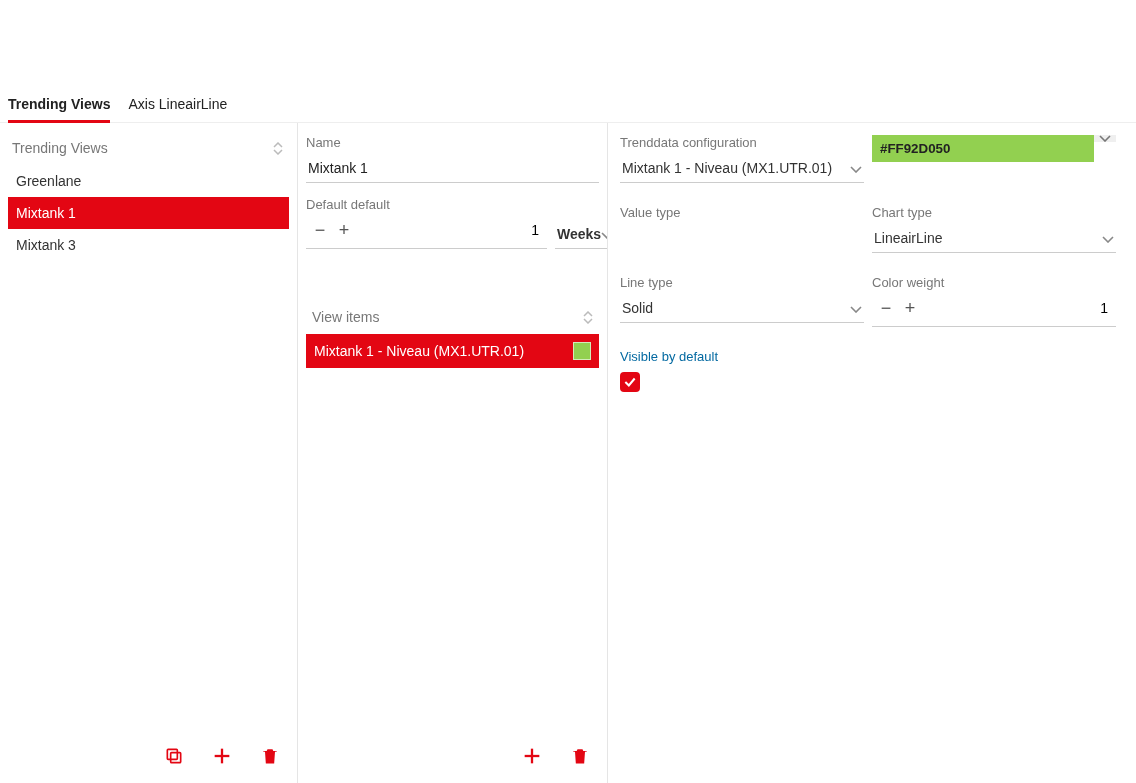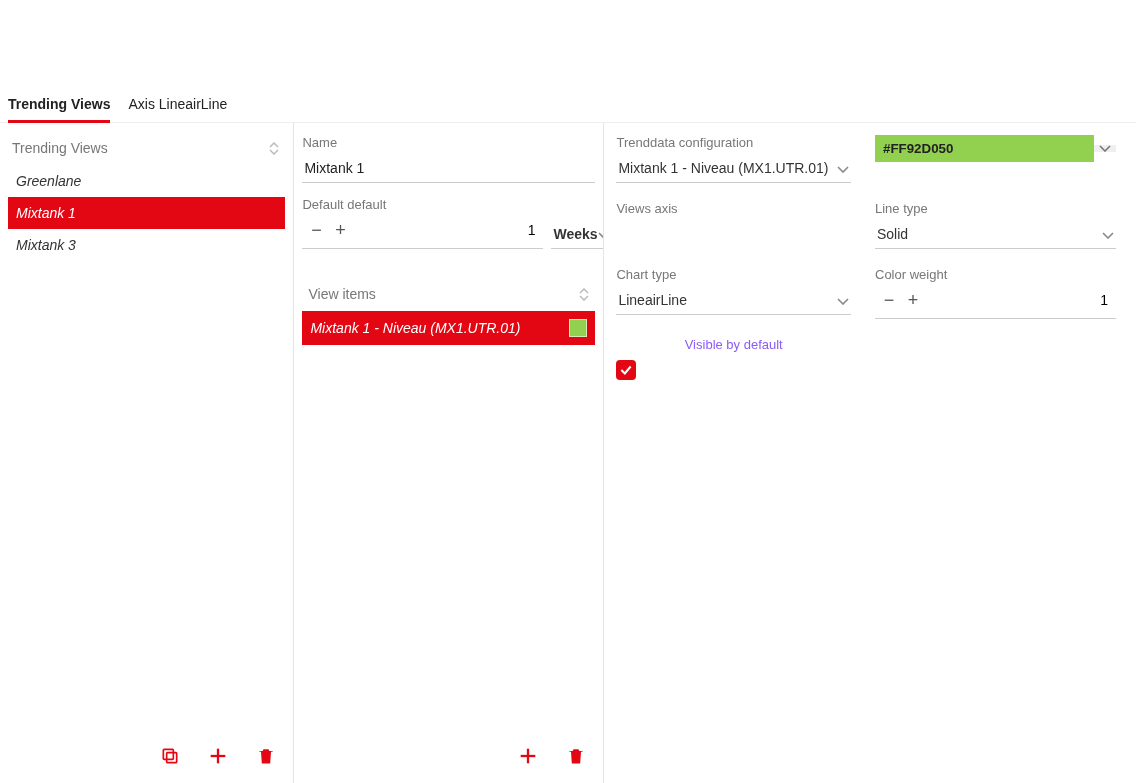--- a/index.html
+++ b/index.html
@@ -69,21 +69,20 @@
     gap: 1px;
     cursor: pointer;
   }
   .sort-arrows svg { display:block; }
 
   
   .list { display:flex; flex-direction:column; }
   .list-item {
     padding: 8px 8px;
     cursor: pointer;
-    font-style: italic;
   }
   .list-item.selected {
     background: #e30613;
     color: #fff;
   }
 
   
   .viewitem {
     display:flex;
     align-items:center;
@@ -150,30 +149,31 @@
   .stepper-combo .stepper { flex: 0 0 108px; }
   .stepper-combo .select-row { flex:1 1 auto;font-weight:bold; }
 
   
   .details-grid {
     display:grid;
     grid-template-columns: 1fr 1fr;
     column-gap: 24px;
     row-gap: 4px;
     padding: 12px 20px 0 12px;
+    gap: 8px;
   }
   .color-input {
     flex:1 1 auto;
     border:none;
     padding:6px 8px;
     font-weight:600;
     color:#222;
   }
   .color-input-row {
-    display:flex; align-items:center;
+    display:flex; align-items:flex-start;
   }
   .color-dd {
     width:22px;
     background:#efefef;
     display:flex; align-items:center; justify-content:center;
     color:#777;
     cursor:pointer;
   }
 
   .checkbox {
@@ -274,21 +274,21 @@
               <span class="caret-down">
                 <svg width="12" height="7" viewBox="0 0 12 7">
                     <path d="M1 1 L6 6 L11 1" fill="none" stroke="currentColor" stroke-width="1.6"></path>
                   </svg>
               </span>
             </div>
           </div>
         </div>
 
         <div style="height:18px"></div>
-        <div class="section-header" style="padding-left:6px;">
+        <div class="section-header" style="padding-left:6px;margin-top:23px;">
           <span>View items</span>
           <span class="sort-arrows">
             <svg width="10" height="6" viewBox="0 0 10 6">
                 <path d="M1 5 L5 1 L9 5" fill="none" stroke="currentColor" stroke-width="1.5"></path>
               </svg>
             <svg width="10" height="6" viewBox="0 0 10 6">
                 <path d="M1 1 L5 5 L9 1" fill="none" stroke="currentColor" stroke-width="1.5"></path>
               </svg>
           </span>
         </div>
@@ -333,56 +333,56 @@
             <input class="color-input" id="color-input-el" value="#FF92D050" style="background: rgb(146, 208, 80);">
             <div class="color-dd">
               <svg width="12" height="7" viewBox="0 0 12 7">
                   <path d="M1 1 L6 6 L11 1" fill="none" stroke="currentColor" stroke-width="1.6"></path>
                 </svg>
             </div>
           </div>
         </div>
 
         <div class="field">
-          <span class="field-label">Views axis</span>
-        </div>
+          <span class="field-label">Value type</span>
+        </div>
+        <div class="field">
+          <span class="field-label">Chart type</span>
+          <div class="select-row">
+            <span>LineairLine</span>
+            <span class="caret-down">
+              <svg width="12" height="7" viewBox="0 0 12 7">
+                  <path d="M1 1 L6 6 L11 1" fill="none" stroke="currentColor" stroke-width="1.6"></path>
+                </svg>
+            </span>
+          </div>
+        </div>
+
         <div class="field">
           <span class="field-label">Line type</span>
           <div class="select-row">
             <span>Solid</span>
             <span class="caret-down">
               <svg width="12" height="7" viewBox="0 0 12 7">
                   <path d="M1 1 L6 6 L11 1" fill="none" stroke="currentColor" stroke-width="1.6"></path>
                 </svg>
             </span>
           </div>
         </div>
-
-        <div class="field">
-          <span class="field-label">Chart type</span>
-          <div class="select-row">
-            <span>LineairLine</span>
-            <span class="caret-down">
-              <svg width="12" height="7" viewBox="0 0 12 7">
-                  <path d="M1 1 L6 6 L11 1" fill="none" stroke="currentColor" stroke-width="1.6"></path>
-                </svg>
-            </span>
-          </div>
-        </div>
         <div class="field">
           <span class="field-label">Color weight</span>
           <div class="stepper">
             <span class="step-btn">−</span>
             <span class="step-btn">+</span>
             <input type="text" value="1" style="">
           </div>
         </div>
 
         <div class="field" style="grid-column:1/2;">
-          <span class="field-label" style="color:#8b5cf6;text-align:center;">Visible by default</span>
+          <span class="field-label" style="color:#0369a1;">Visible by default</span>
           <div class="checkbox">
             <svg width="14" height="14" viewBox="0 0 24 24" fill="none" stroke-width="3.5">
                 <polyline points="4 12 10 18 20 6"></polyline>
               </svg>
           </div>
         </div>
       </div>
     </div>
   </div>
 </div>

